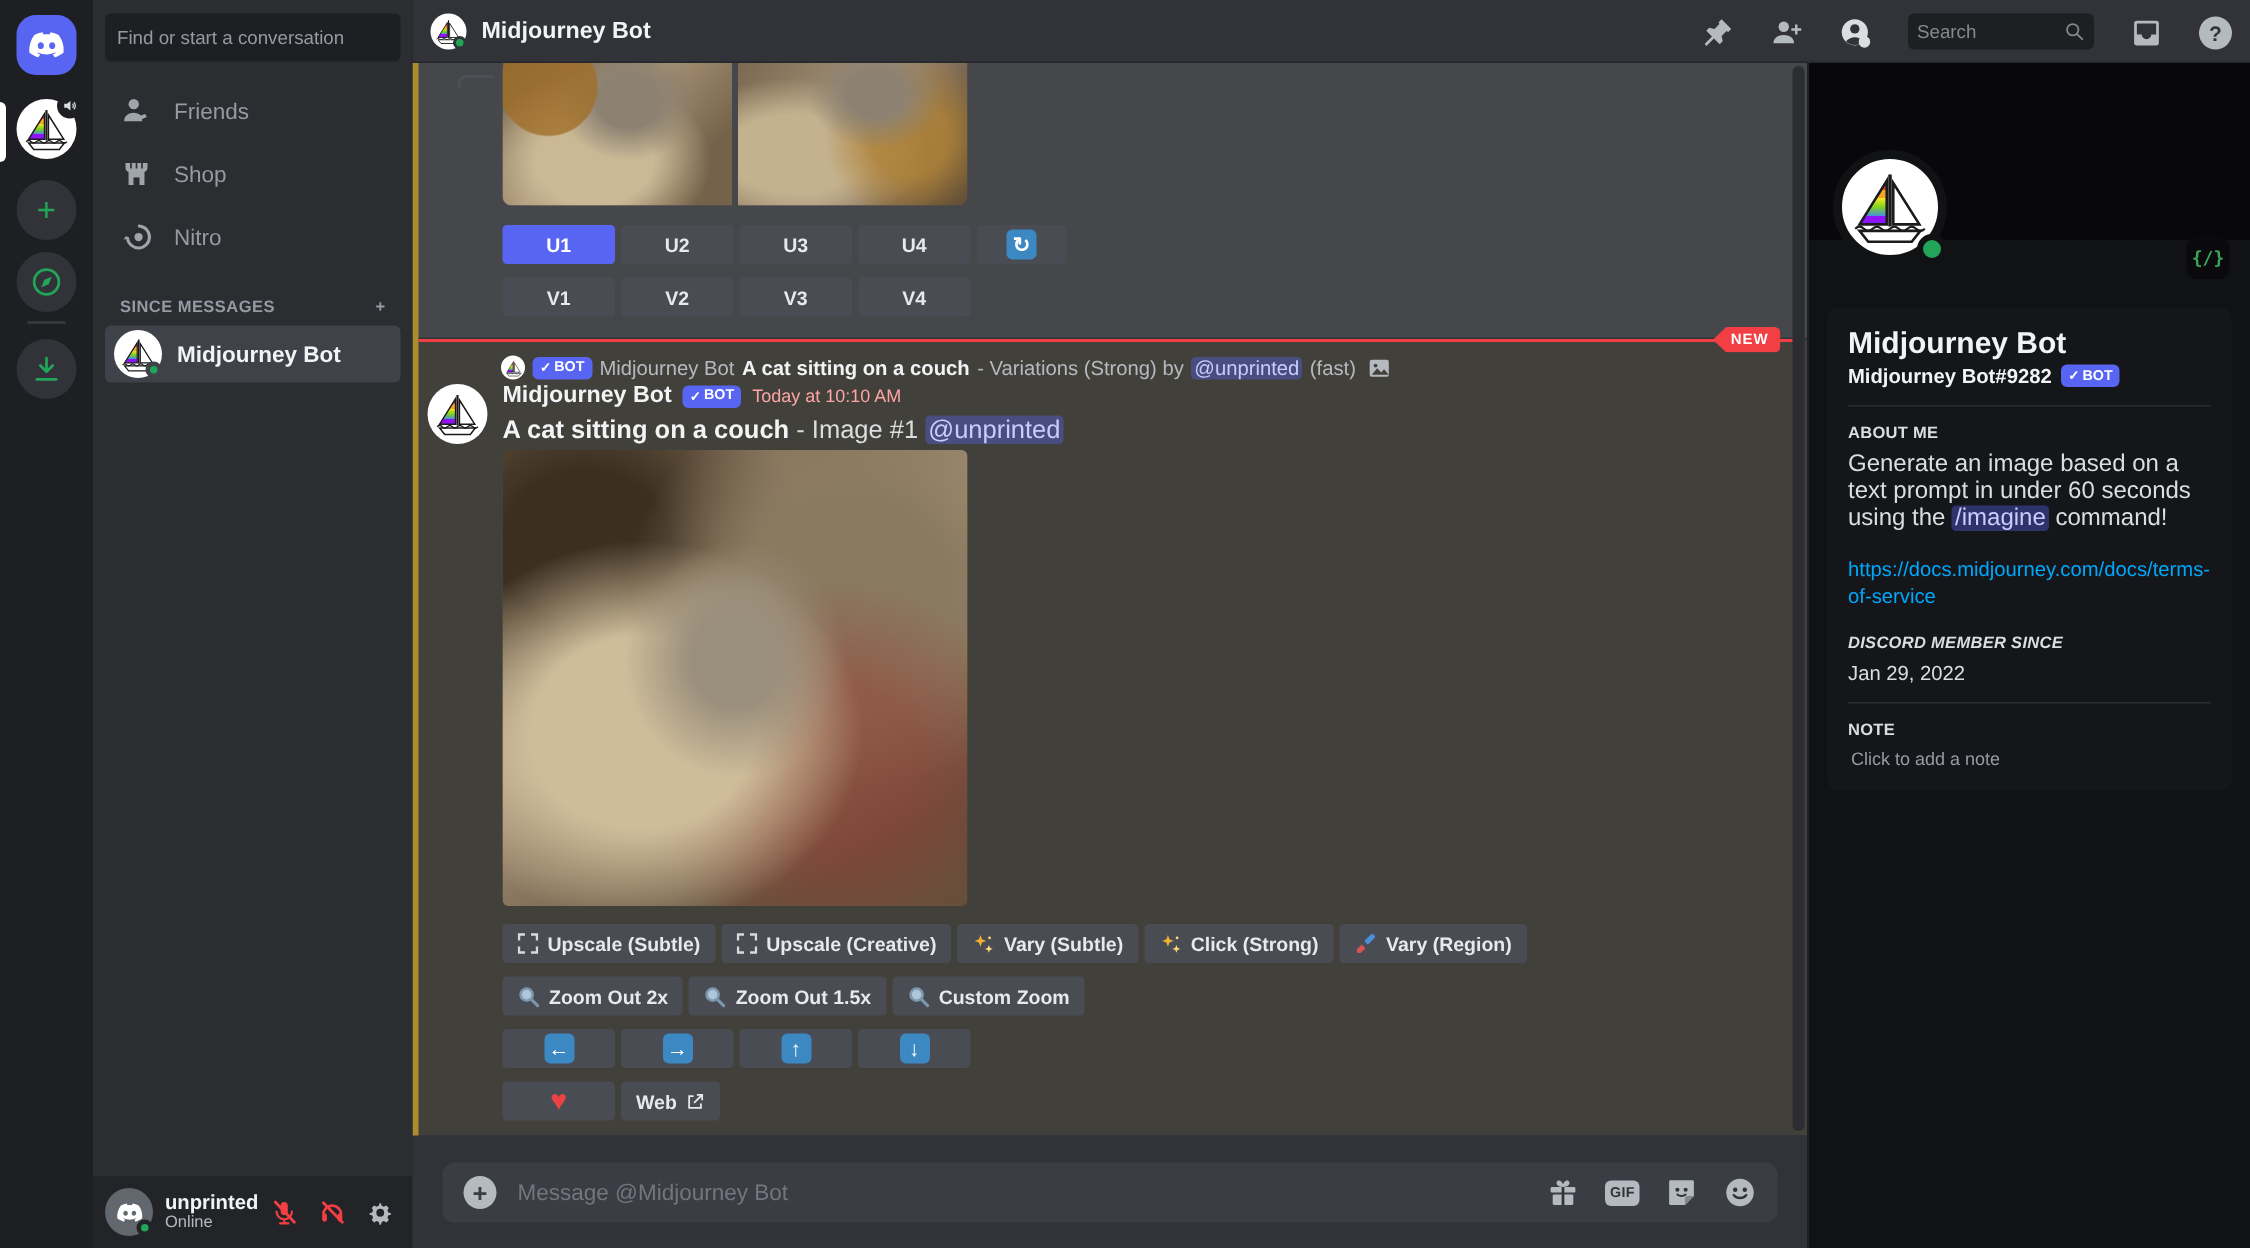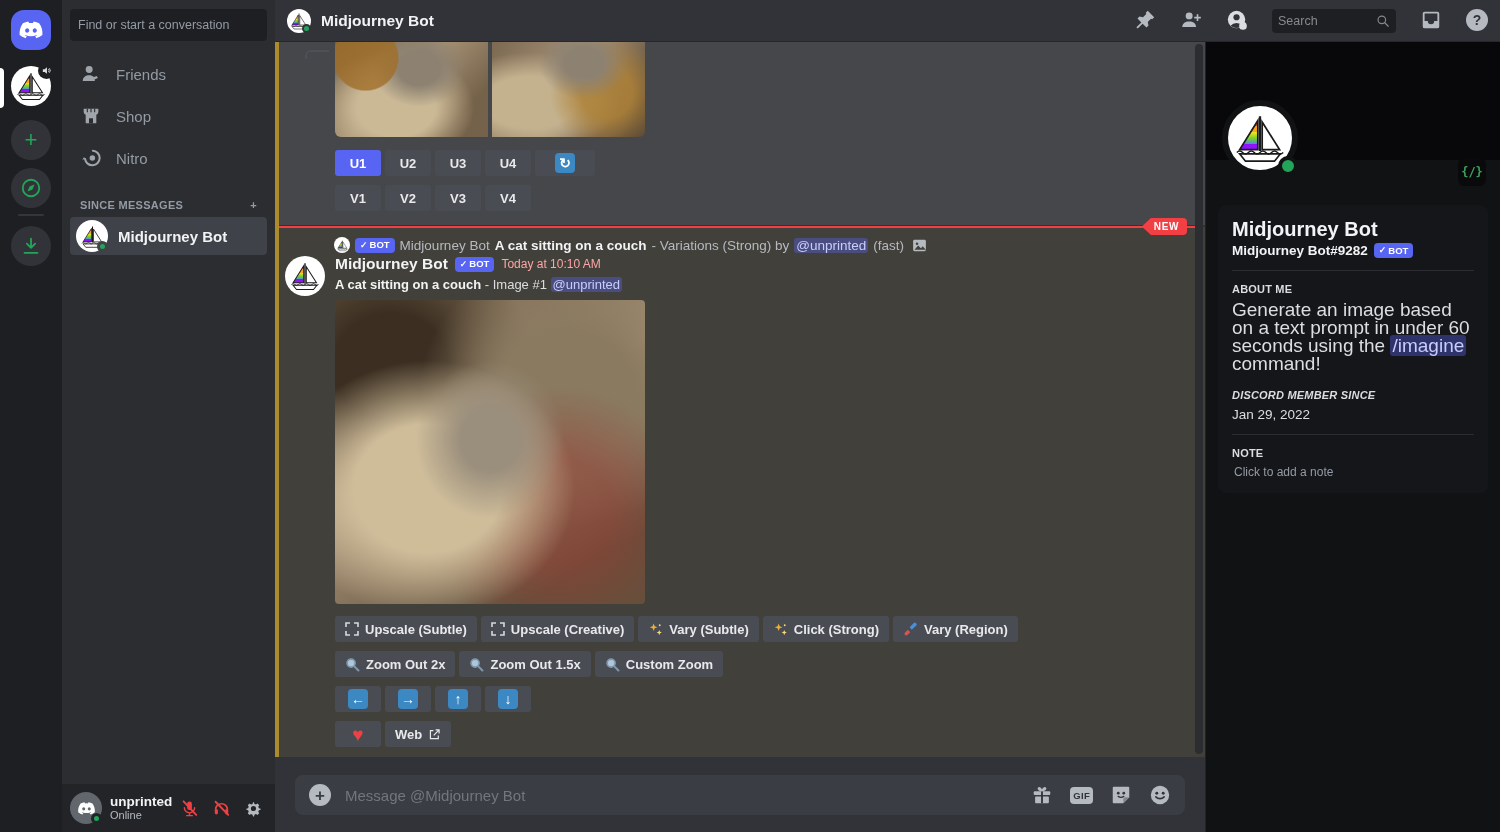--- a/index.html
+++ b/index.html
@@ -44,21 +44,21 @@
   .user-name { color:#f2f3f5; font-size:13.5px; font-weight:700; line-height:15px; }
   .user-status { color:#b5bac1; font-size:11px; line-height:13px; }
   .user-actions { display:flex; gap:4px; }
   .ua-btn { width:28px; height:28px; border-radius:4px; display:flex; align-items:center; justify-content:center; cursor:pointer; }
   .ua-btn.red { color:#f23f43; }
   .ua-btn.gray { color:#b5bac1; }
 
   
   .topbar { position:absolute; left:275px; top:0; right:0; height:42px; background:#313338; border-bottom:1px solid #26272b; display:flex; align-items:center; padding:0 12px; z-index:5; }
   .topbar .title { color:#f2f3f5; font-size:15.5px; font-weight:700; margin-left:10px; }
-  .topbar-right { margin-left:auto; display:flex; align-items:flex-start; gap:24px; }
+  .topbar-right { margin-left:auto; display:flex; align-items:flex-end; gap:24px; }
   .hd-ic { width:22px; height:22px; color:#b5bac1; cursor:pointer; }
   .hd-search { width:124px; height:24px; background:#1e1f22; border-radius:4px; display:flex; align-items:center; padding:0 6px; cursor:text; }
   .hd-search span { color:#87898c; font-size:12.5px; flex:1; }
   .hd-search .ic { width:14px; height:14px; color:#87898c; }
   .hd-help { width:22px; height:22px; border-radius:50%; background:#b5bac1; color:#313338; font-weight:800; font-size:14px; display:flex; align-items:center; justify-content:center; cursor:pointer; }
 
   
   .chat { position:absolute; left:275px; top:42px; width:930px; height:790px; background:#313338; overflow:hidden; }
   .accent-bar { position:absolute; left:0; top:0; width:4px; height:715px; background:#ab8b2e; z-index:3; }
   .region-1 { position:absolute; left:0; top:0; width:100%; height:183px; background:#46474b; }
@@ -73,21 +73,21 @@
     radial-gradient(ellipse at 40% 70%, #cbb996 0 30%, transparent 60%),
     linear-gradient(135deg, #6d5c45, #a59073 45%, #75624a 80%); }
   .cat-b { background:
     radial-gradient(ellipse at 60% 25%, #8d8272 0 15%, transparent 35%),
     radial-gradient(circle at 75% 55%, rgba(175,130,55,.85) 0 20%, transparent 45%),
     radial-gradient(ellipse at 25% 65%, #c4b28f 0 28%, transparent 55%),
     linear-gradient(120deg, #7a6850, #a8937a 50%, #5d4c38 90%); }
 
   .btn-row { position:absolute; display:flex; gap:4px; }
   .mj-btn { height:26px; background:#4a4c54; border:none; border-radius:3px; color:#e8e9eb; font-family:"Liberation Sans",sans-serif; font-size:13px; font-weight:700; display:flex; align-items:center; justify-content:center; gap:6px; padding:0 10px; cursor:pointer; }
-  .mj-btn.sq { width:46px; padding:0; }
+  .mj-btn.sq { width:75px; padding:0; }
   .mj-btn.primary { background:#5865f2; color:#fff; }
   .emoji-sq { width:20px; height:20px; background:#3b88c3; border-radius:4px; color:#fff; font-size:14px; font-weight:700; display:flex; align-items:center; justify-content:center; line-height:1; }
   .heart { color:#ed4245; font-size:19px; line-height:1; }
 
   .u-row { left:60px; top:108px; }
   .v-row { left:60px; top:143px; }
   .a-row1 { left:60px; top:574px; }
   .a-row2 { left:60px; top:609px; }
   .a-row3 { left:60px; top:644px; }
   .a-row4 { left:60px; top:679px; }
@@ -103,21 +103,21 @@
   .reply-prompt { color:#f2f3f5; font-weight:700; }
   .bot-badge { display:inline-flex; align-items:center; gap:2px; background:#5865f2; color:#fff; font-size:9.5px; font-weight:700; height:15px; padding:0 5px; border-radius:4px; line-height:1; }
   .bot-badge .chk { font-size:9px; }
   .mention { background:rgba(88,101,242,.38); color:#c9cdfb; border-radius:3px; padding:0 2px; font-weight:500; cursor:pointer; }
   .att-ic { width:17px; height:17px; color:#b5bac1; margin-left:2px; }
 
   .msg-avatar { position:absolute; left:10px; top:214px; width:40px; height:40px; cursor:pointer; }
   .msg-head { position:absolute; left:60px; top:213px; display:flex; align-items:center; gap:7px; }
   .msg-author { color:#f2f3f5; font-size:15.5px; font-weight:600; cursor:pointer; }
   .msg-time { color:#fca5a5; font-size:12px; }
-  .msg-content { position:absolute; left:60px; top:235px; color:#dbdee1; font-size:13px;text-align:center; }
+  .msg-content { position:absolute; left:60px; top:235px; color:#dbdee1; font-size:17px;text-align:center; }
   .msg-content .bold { font-weight:700; color:#f2f3f5; }
 
   .big-image { position:absolute; left:60px; top:258px; width:310px; height:304px; border-radius:4px; cursor:pointer; background:
     radial-gradient(ellipse at 50% 46%, #9a8e7c 0 13%, transparent 34%),
     radial-gradient(ellipse at 30% 62%, #cfbd9a 0 24%, transparent 48%),
     radial-gradient(ellipse at 72% 70%, rgba(150,60,50,.5) 0 18%, transparent 42%),
     radial-gradient(ellipse at 75% 30%, #8a7a60 0 20%, transparent 45%),
     radial-gradient(ellipse at 18% 22%, #3c2f22 0 16%, transparent 40%),
     linear-gradient(150deg, #6e5c45 5%, #a8947a 45%, #63503c 85%); }
 
@@ -135,21 +135,21 @@
   .banner { position:absolute; left:0; top:0; width:100%; height:118px; background:#08080a; }
   .p-avatar { position:absolute; left:16px; top:58px; width:76px; height:76px; border:6px solid #111214; border-radius:50%; background:#fff; display:flex; align-items:center; justify-content:center; overflow:hidden; cursor:pointer; }
   .p-dot { position:absolute; left:72px; top:114px; width:20px; height:20px; border:4px solid #111214; border-radius:50%; background:#23a559; }
   .code-badge { position:absolute; right:14px; top:116px; width:28px; height:28px; background:#0a0a0c; border-radius:6px; display:flex; align-items:center; justify-content:center; color:#3ba55d; font-family:"DejaVu Sans Mono",monospace; font-size:12px; font-weight:700; }
   .p-card { position:absolute; left:12px; right:12px; top:163px; background:#15161a; border-radius:8px; padding:12px 14px 14px 14px; }
   .p-name { color:#f2f3f5; font-size:20px; font-weight:800; line-height:24px; }
   .p-tag-row { margin-top:2px; display:flex; align-items:center; gap:6px; }
   .p-tag { color:#f2f3f5; font-size:13.5px; font-weight:600; }
   .p-divider { height:1px; background:#2b2c32; margin:12px 0; }
   .p-label { color:#dbdee1; font-size:11px; font-weight:800; letter-spacing:.2px; margin-bottom:6px; }
-  .p-about { color:#dbdee1; font-size:19px; line-height:18px; }
+  .p-about { color:#dbdee1; font-size:16px; line-height:18px; }
   .p-link { display:block; margin-top:16px; color:#00a8fc; font-size:13.5px; line-height:18px; word-break:break-all; text-decoration:none; cursor:pointer; }
   .p-member-label { margin-top:16px;font-style:italic; }
   .p-date { color:#dbdee1; font-size:13.5px; margin-top:2px; }
   .p-note { color:#949ba4; font-size:12px; padding-left:2px; cursor:text; }
 </style>
 </head>
 <body>
 
 <svg width="0" height="0" style="position:absolute">
   <defs>
@@ -541,20 +541,21 @@
             <span>BOT</span>
           </span>
       </div>
       <div class="p-divider"></div>
       <div class="p-label">ABOUT ME</div>
       <div class="p-about">
         <span>Generate an image based on a text prompt in under 60 seconds using the</span>
         <span class="mention">/imagine</span>
         <span>command!</span>
       </div>
+      <a class="p-link">https://docs.midjourney.com/docs/terms-of-service</a>
       <div class="p-label p-member-label">DISCORD MEMBER SINCE</div>
       <div class="p-date">Jan 29, 2022</div>
       <div class="p-divider"></div>
       <div class="p-label">NOTE</div>
       <div class="p-note">Click to add a note</div>
     </div>
   </aside>
 
 </div>
 

